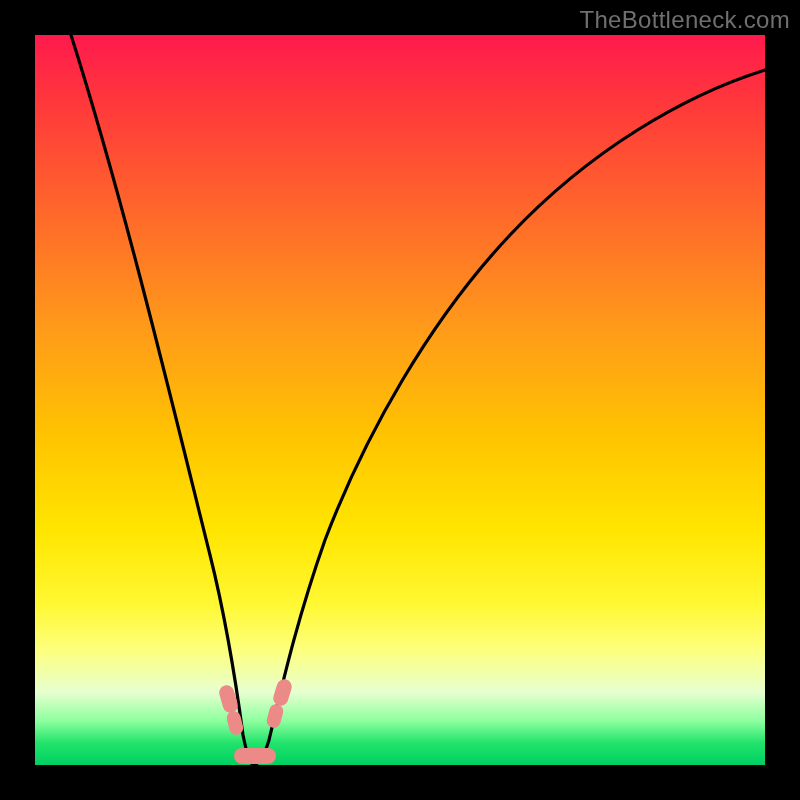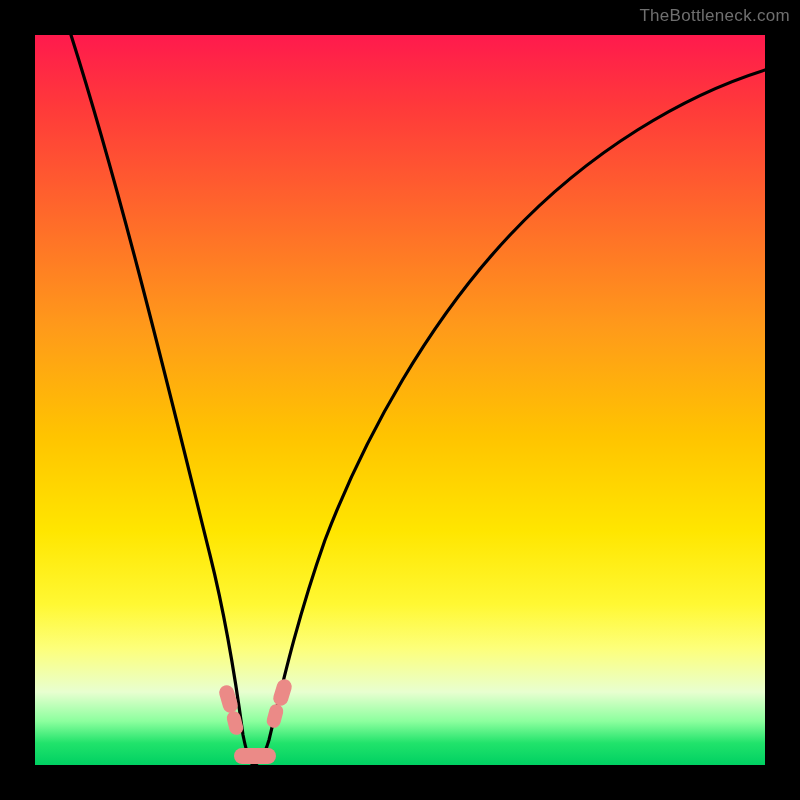--- a/index.html
+++ b/index.html
@@ -38,21 +38,21 @@
       #8cff9e 94%,
       #21e36b 97%,
       #00d062 100%
     );
   }
   .watermark {
     position: absolute;
     top: 6px;
     right: 10px;
     color: #6f6f6f;
-    font-size: 17px;
+    font-size: 24px;
     font-weight: 500;
     letter-spacing: 0.3px;
   }
   svg.curve {
     position: absolute;
     top: 0;
     left: 0;
     width: 730px;
     height: 730px;
     overflow: visible;

